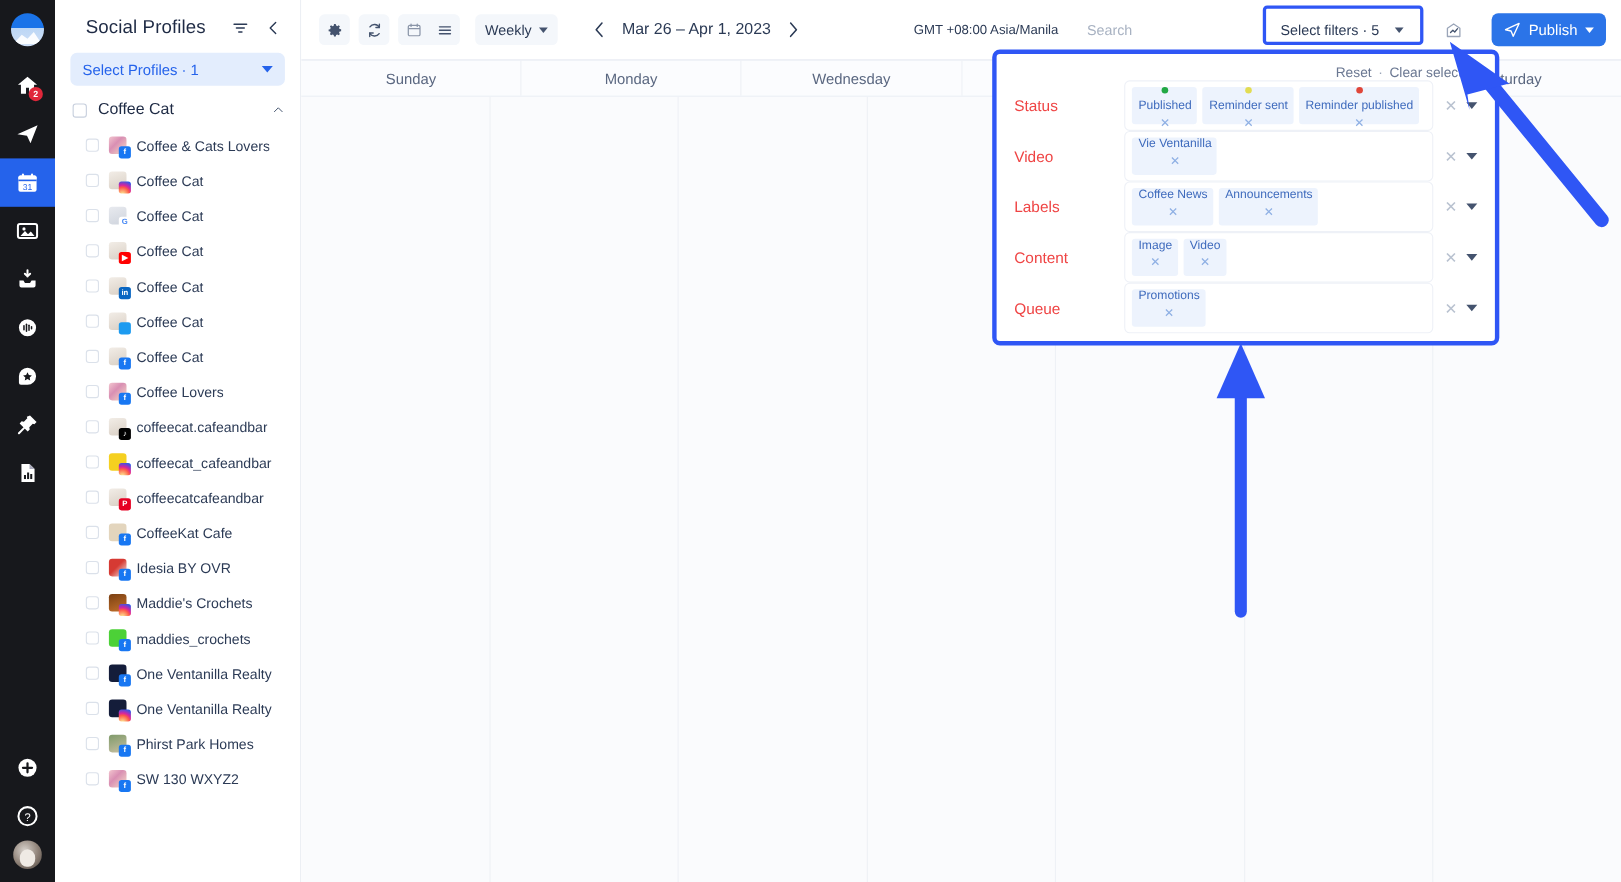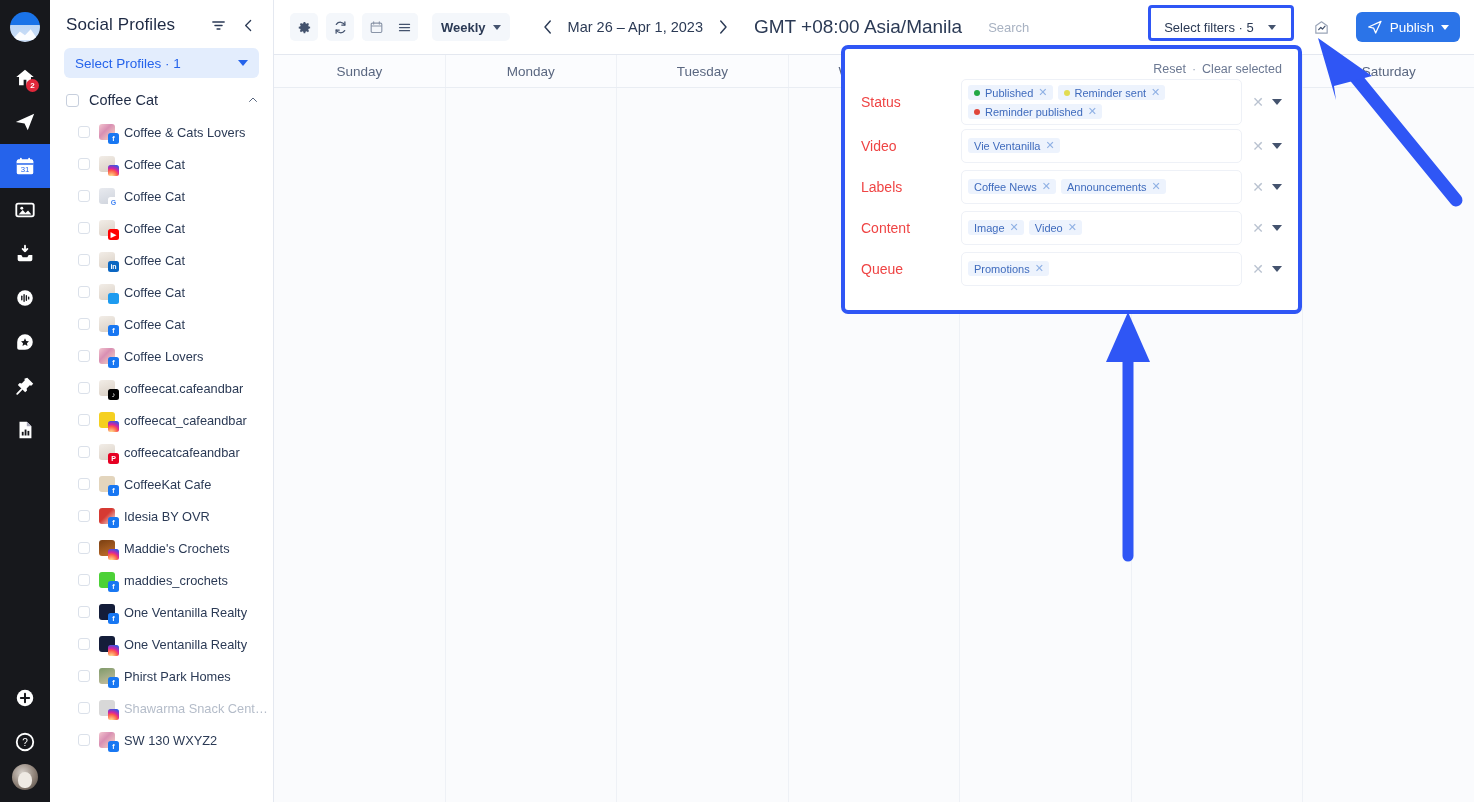--- a/index.html
+++ b/index.html
@@ -52,21 +52,21 @@
   }
 
   
   .sidebar {
     width: 224px; flex: 0 0 224px; height: 802px; background: #fff;
     border-right: 1px solid #e4e8f0; display: flex; flex-direction: column;
   }
   .sb-head {
     display: flex; align-items: center; padding: 14px 14px 10px 16px; gap: 8px;
   }
-  .sb-title { font-size: 17px; color: #1e2a44; font-weight: 400; flex: 1 1 auto; letter-spacing:.1px;}
+  .sb-title { font-size: 17px; color: #1e2a44; font-weight: 400; flex: 1 1 auto; letter-spacing:.1px;text-align:center;}
   .sb-icon-btn { width: 22px; height: 22px; display:flex; align-items:center; justify-content:center; cursor:pointer;}
   .sb-icon-btn svg { width: 17px; height: 17px; }
   .sb-select {
     margin: 2px 14px 12px 14px; background: #e3edfd; border-radius: 6px;
     height: 30px; display: flex; align-items: center; padding: 0 11px;
     color: #2563eb; font-size: 13.5px; cursor: pointer;
   }
   .sb-select .lbl { flex: 1 1 auto; }
   .caret-blue { width:0;height:0;border-left:5px solid transparent;border-right:5px solid transparent;border-top:6px solid #2563eb;}
   .group-row { display:flex; align-items:center; padding: 2px 14px 6px 16px; gap:10px; }
@@ -105,28 +105,28 @@
   .tb-btn {
     width: 28px; height: 28px; border-radius: 5px; background: #f4f7fb;
     display: flex; align-items: center; justify-content: center; cursor: pointer;
   }
   .tb-btn svg { width: 15px; height: 15px; }
   .tb-group { display: flex; background: #f4f7fb; border-radius: 5px; overflow: hidden; }
   .tb-group .tb-btn { border-radius: 0; }
   .view-sel {
     height: 28px; background: #f4f7fb; border-radius: 5px; padding: 0 9px;
     display: flex; align-items: center; gap: 7px; cursor: pointer;
-    font-size: 13px; color: #2b3a55; margin-left: 6px; font-weight: bold;
+    font-size: 13px; color: #2b3a55; margin-left: 6px;
   }
   .caret-dark { width:0;height:0;border-left:4.5px solid transparent;border-right:4.5px solid transparent;border-top:5.5px solid #44536e;}
   .nav-arrows { display: flex; align-items: center; gap: 10px; margin-left: 20px; }
   .nav-arrow { width:20px;height:20px;display:flex;align-items:center;justify-content:center;cursor:pointer;}
   .range { font-size: 14.5px; color: #2b3a55; white-space:nowrap; }
   .tb-spacer { flex: 1 1 auto; }
-  .tz { font-size: 19px; color: #2b3a55; margin-right: 14px; white-space:nowrap;}
+  .tz { font-size: 12px; color: #2b3a55; margin-right: 14px; white-space:nowrap;}
   .search {
     width: 148px; height: 28px; border: none; background: #fff; outline: none;
     font-size: 13px; color: #2b3a55; font-family: inherit; padding: 0 4px;
   }
   .search::placeholder { color: #a8b2c2; }
   .filters-wrap { position: relative; margin-left: 14px; }
   .filters-btn {
     height: 26px; background: #fff; border-radius: 4px; padding: 0 8px 0 10px;
     display: flex; align-items: center; gap: 14px; cursor: pointer;
     font-size: 13px; color: #2b3a55; white-space: nowrap;
@@ -151,40 +151,40 @@
     flex: 1 1 0; display: flex; align-items: center; justify-content: center;
     font-size: 13.5px; color: #5a6780; border-right: 1px solid #eef1f6;
   }
   .cal-head .cell:last-child { border-right: none; }
   .cal-body { flex: 1 1 auto; display: flex; background: #fafbfd; }
   .cal-body .col { flex: 1 1 0; border-right: 1px solid #eef1f6; }
   .cal-body .col:last-child { border-right: none; }
 
   
   .panel-ring {
-    position: absolute; left: 841px; top: 45px; width: 461px; height: 269px;
+    position: absolute; left: 902px; top: 45px; width: 461px; height: 269px;
     border: 4px solid #2f56f5; border-radius: 7px; background: #fff; z-index: 30;
   }
   .panel {
     position: absolute; left: 4px; top: 4px; right: 4px; bottom: 4px;
     background: #fff; border-radius: 3px; padding: 6px 12px 8px 12px;
     display: flex; flex-direction: column;
   }
   .panel-top { display: flex; justify-content: flex-end; align-items: center; gap: 6px; height: 20px; }
   .panel-top span { font-size: 12.5px; color: #6b7892; cursor: pointer; }
   .panel-top .dot-sep { color: #9aa5b8; cursor: default; }
   .frow { display: flex; align-items: center; min-height: 41px; }
   .flabel { width: 100px; flex: 0 0 100px; font-size: 14px; color: #ef4444; }
   .fbox {
     flex: 1 1 auto; border: 1px solid #eef1f7; border-radius: 5px; min-height: 34px;
     display: flex; align-items: center; flex-wrap: wrap; gap: 4px 5px; padding: 5px 6px;
   }
   .chip {
-    background: #edf3fd; border-radius: 3px; height: 15px; display: flex; align-items: center;
-    gap: 5px; padding: 0 5px 0 6px; font-size: 11px; color: #3f6bbd; white-space: nowrap;
+    background: #edf3fd; border-radius: 3px; height: 34px; display: flex; align-items: center;
+    gap: 5px; padding: 0 5px 0 6px; font-size: 11px; color: #3f6bbd; white-space: nowrap; flex-direction: column;
   }
   .chip .cdot { width: 6px; height: 6px; border-radius: 50%; flex: 0 0 6px; }
   .chip .cx { color: #8fb0e4; font-size: 11px; cursor: pointer; line-height: 1; }
   .frow-actions { display: flex; align-items: center; gap: 8px; padding-left: 10px; flex: 0 0 auto; }
   .clear-x { color: #b9c2d0; font-size: 14px; cursor: pointer; line-height: 1; }
   .caret-sm { width:0;height:0;border-left:5px solid transparent;border-right:5px solid transparent;border-top:6px solid #44536e; cursor:pointer;}
 
   
   .arrow-svg { position: absolute; pointer-events: none; z-index: 40; }
 </style>
@@ -444,27 +444,20 @@
         </div>
         <div class="prow">
           <div class="chk"></div>
           <div class="av" style="background: linear-gradient(160deg, rgb(127, 154, 106), rgb(201, 192, 163));">
             <div class="badge b-facebook">f</div>
           </div>
           <div class="pname">Phirst Park Homes</div>
         </div>
         <div class="prow">
           <div class="chk"></div>
-          <div class="av" style="background: rgb(216, 216, 216);">
-            <div class="badge b-instagram"></div>
-          </div>
-          <div class="pname dim">Shawarma Snack Cente…</div>
-        </div>
-        <div class="prow">
-          <div class="chk"></div>
           <div class="av" style="background: linear-gradient(135deg, rgb(243, 198, 207), rgb(217, 143, 179) 40%, rgb(246, 223, 200));">
             <div class="badge b-facebook">f</div>
           </div>
           <div class="pname">SW 130 WXYZ2</div>
         </div>
       </div>
   </div>
 
   <div class="main">
 
@@ -546,21 +539,20 @@
         </svg>
         <span>Publish</span>
         <span class="caret-white"></span>
       </div>
     </div>
 
     <div class="cal">
       <div class="cal-head" id="cal-head">
           <div class="cell">Sunday</div>
           <div class="cell">Monday</div>
-          <div class="cell">Tuesday</div>
           <div class="cell">Wednesday</div>
           <div class="cell">Thursday</div>
           <div class="cell">Friday</div>
           <div class="cell">Saturday</div>
         </div>
       <div class="cal-body" id="cal-body">
           <div class="col"></div>
           <div class="col"></div>
           <div class="col"></div>
           <div class="col"></div>

